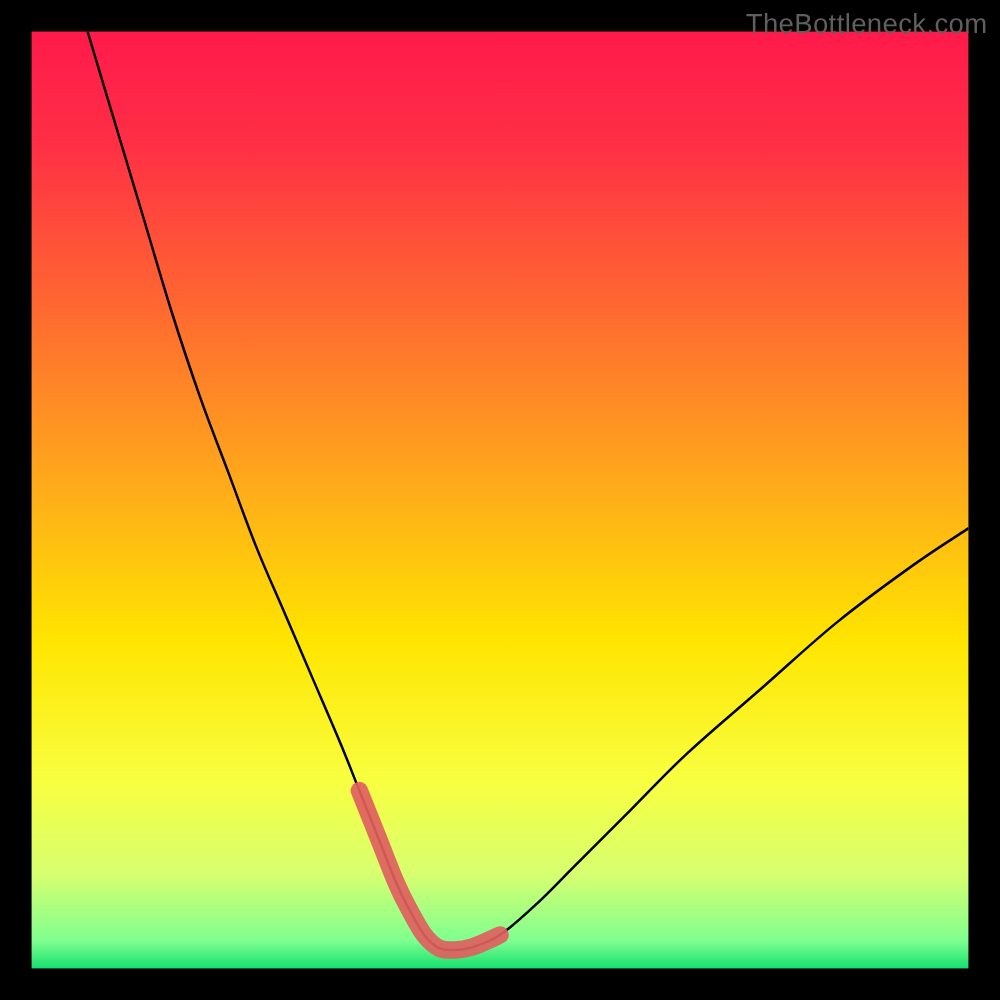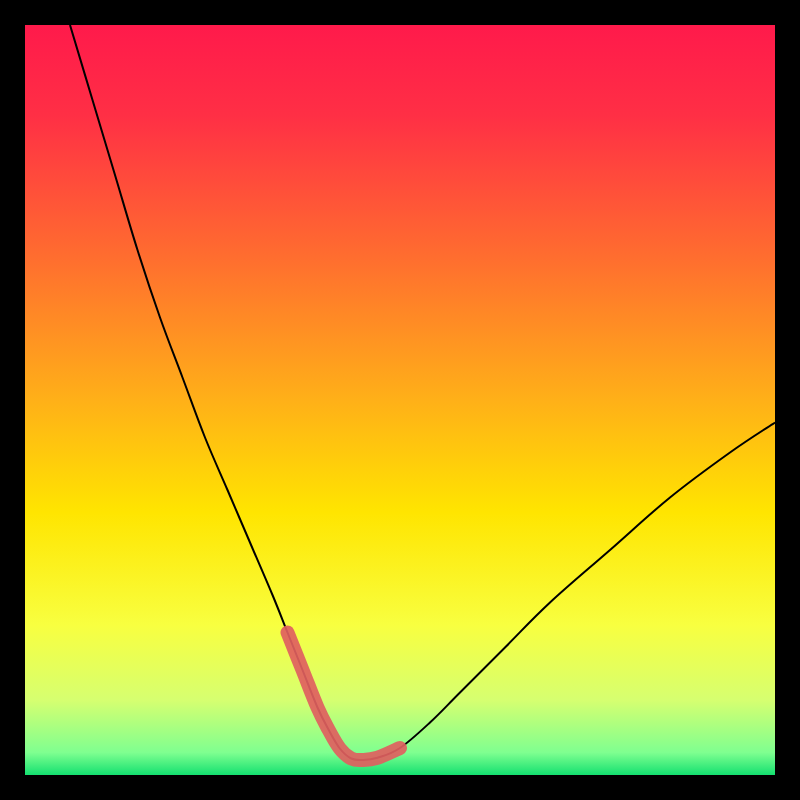--- a/index.html
+++ b/index.html
@@ -35,20 +35,21 @@
     width: 750px;
     height: 750px;
     overflow: hidden;
   }
   svg { display: block; }
 </style>
 </head>
 <body>
 
 <div class="frame">
+  <div class="watermark">TheBottleneck.com</div>
 
   <div class="plot">
     <svg id="chart-svg" viewBox="0 0 750 750" width="750" height="750">
       <defs>
         <linearGradient id="bg-grad" x1="0" y1="0" x2="0" y2="1">
             <stop offset="0%" stop-color="#ff1a4b"></stop>
             <stop offset="12%" stop-color="#ff2f45"></stop>
             <stop offset="30%" stop-color="#ff6a30"></stop>
             <stop offset="50%" stop-color="#ffb018"></stop>
             <stop offset="65%" stop-color="#ffe500"></stop>

